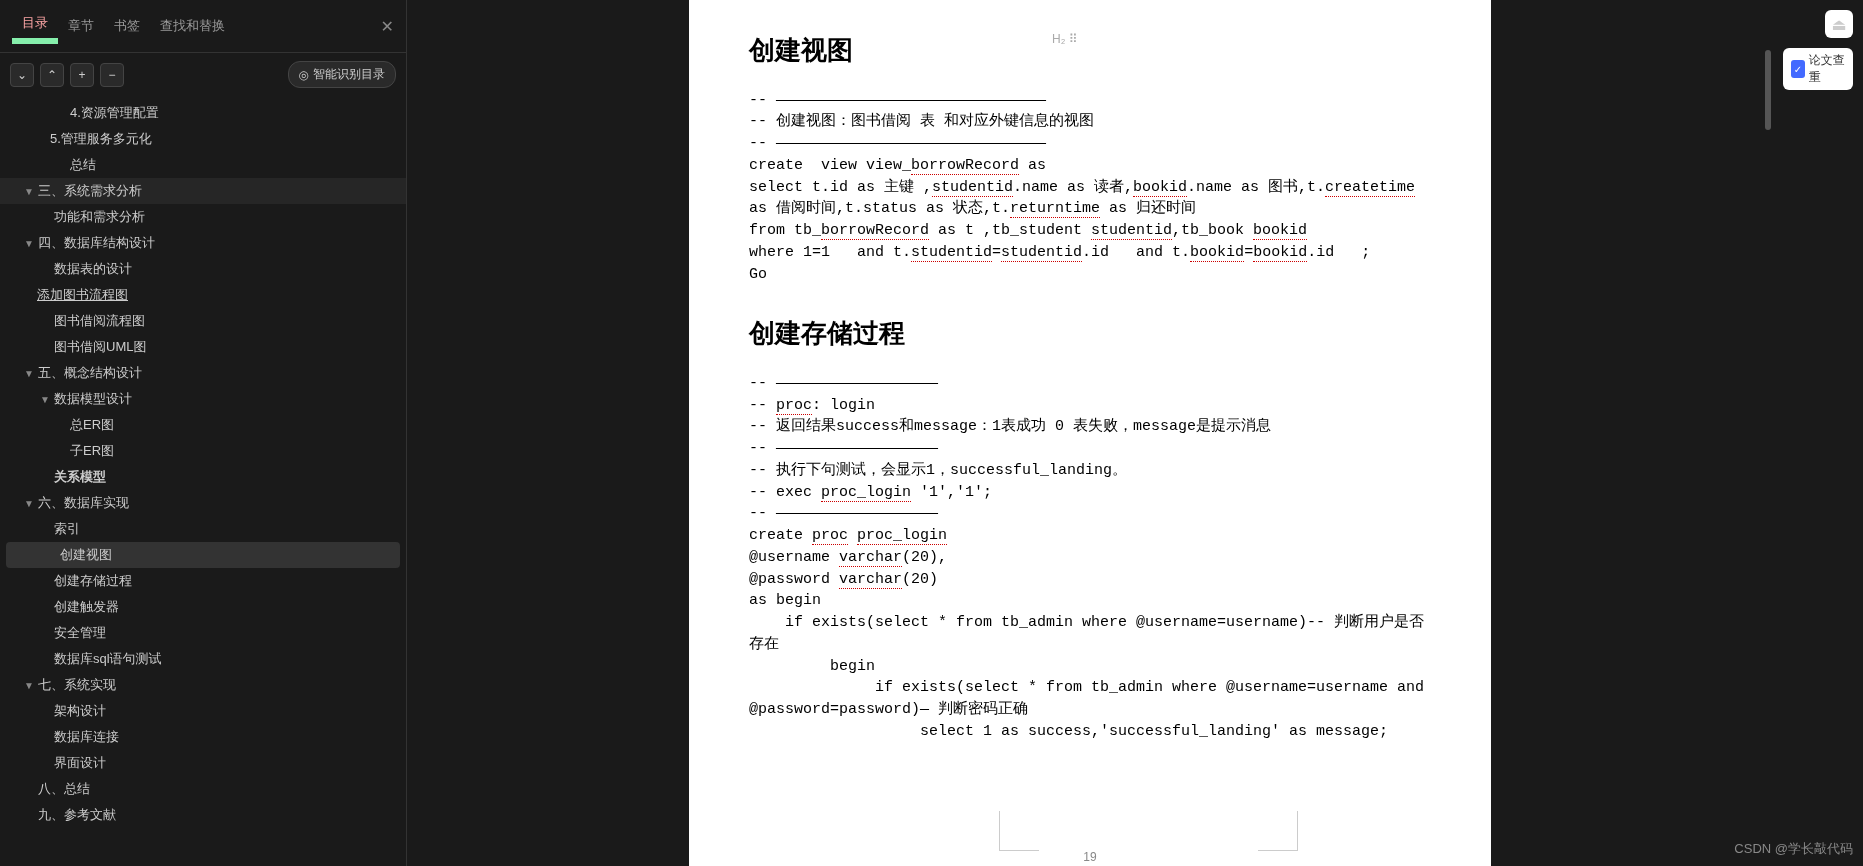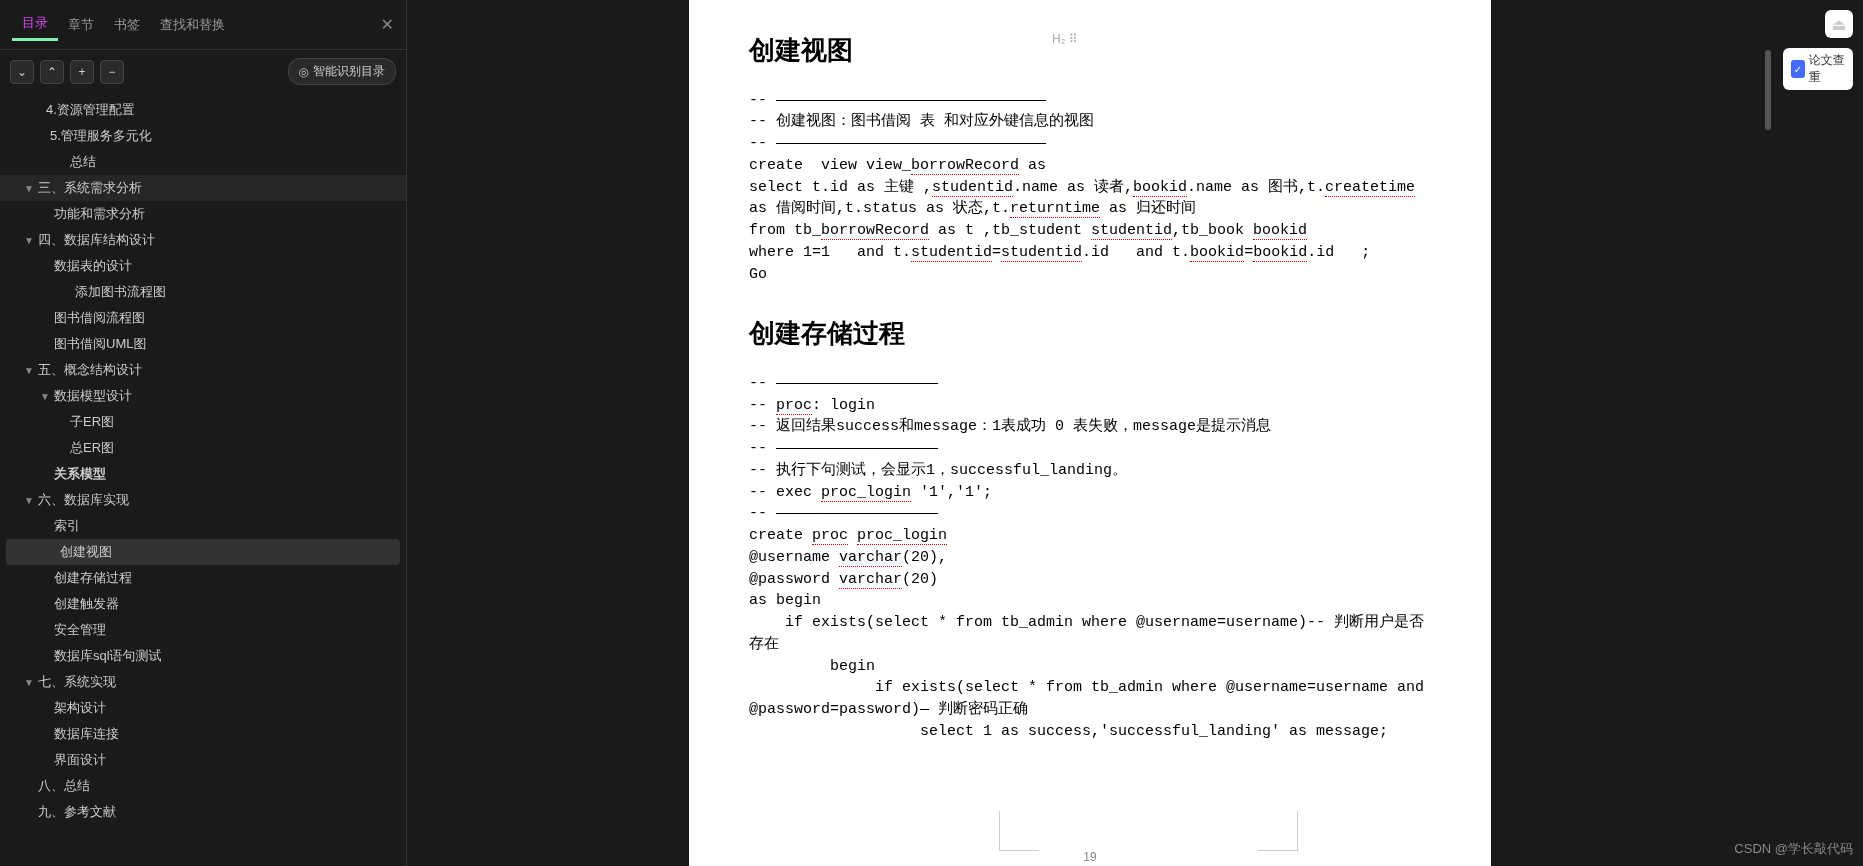--- a/index.html
+++ b/index.html
@@ -1,21 +1,21 @@
 <!DOCTYPE html>
 <html><head>
 <meta charset="utf-8">
 <style>
 * { margin: 0; padding: 0; box-sizing: border-box; }
 body { font-family: -apple-system, sans-serif; background: #1a1a1a; color: #ccc; display: flex; height: 866px; width: 1863px; overflow: hidden; }
 
 .sidebar { width: 407px; background: #1a1a1a; border-right: 1px solid #333; display: flex; flex-direction: column; }
 .tabs { display: flex; align-items: center; padding: 8px 12px; border-bottom: 1px solid #333; }
 .tab { padding: 6px 10px; color: #999; cursor: pointer; font-size: 13px; }
-.tab.active { color: #d946ef; border-bottom: 3px solid #86efac; }
+.tab.active { color: #fca5a5; border-bottom: 6px solid #86efac; }
 .close-x { margin-left: auto; color: #888; cursor: pointer; font-size: 16px; }
 
 .toolbar { display: flex; align-items: center; padding: 8px 10px; gap: 6px; }
 .tool-btn { width: 24px; height: 24px; background: #2a2a2a; border: 1px solid #444; border-radius: 4px; color: #ccc; display: flex; align-items: center; justify-content: center; cursor: pointer; font-size: 12px; }
 .smart-btn { margin-left: auto; background: #2a2a2a; border: 1px solid #444; border-radius: 12px; padding: 4px 10px; font-size: 12px; color: #ccc; cursor: pointer; display: flex; align-items: center; gap: 4px; }
 
 .tree { flex: 1; overflow-y: auto; padding: 4px 0; font-size: 13px; }
 .tree-item { padding: 4px 6px; cursor: pointer; display: flex; align-items: center; color: #ccc; }
 .tree-item.selected { background: #333; border-radius: 4px; margin: 0 6px; }
 .arrow { width: 14px; font-size: 10px; color: #888; }
@@ -55,21 +55,21 @@
     <div class="tool-btn">⌄</div>
     <div class="tool-btn">⌃</div>
     <div class="tool-btn">+</div>
     <div class="tool-btn">−</div>
     <div class="smart-btn">
       <span>◎</span>
       <span>智能识别目录</span>
     </div>
   </div>
   <div class="tree" id="tree">
-      <div class="tree-item" style="padding-left: 32px;">
+      <div class="tree-item" style="padding-left: 56px;">
         <span class="arrow"></span>
         <span>4.资源管理配置</span>
       </div>
       <div class="tree-item" style="padding-left: 36px;">
         <span class="arrow"></span>
         <span>5.管理服务多元化</span>
       </div>
       <div class="tree-item" style="padding-left: 56px;">
         <span class="arrow"></span>
         <span>总结</span>
@@ -83,21 +83,21 @@
         <span>功能和需求分析</span>
       </div>
       <div class="tree-item" style="padding-left: 24px;">
         <span class="arrow">▼</span>
         <span>四、数据库结构设计</span>
       </div>
       <div class="tree-item" style="padding-left: 40px;">
         <span class="arrow"></span>
         <span>数据表的设计</span>
       </div>
-      <div class="tree-item" style="padding-left: 61px;">
+      <div class="tree-item" style="padding-left: 23px; text-decoration: underline;">
         <span class="arrow"></span>
         <span>添加图书流程图</span>
       </div>
       <div class="tree-item" style="padding-left: 40px;">
         <span class="arrow"></span>
         <span>图书借阅流程图</span>
       </div>
       <div class="tree-item" style="padding-left: 40px;">
         <span class="arrow"></span>
         <span>图书借阅UML图</span>
@@ -105,25 +105,25 @@
       <div class="tree-item" style="padding-left: 24px;">
         <span class="arrow">▼</span>
         <span>五、概念结构设计</span>
       </div>
       <div class="tree-item" style="padding-left: 40px;">
         <span class="arrow">▼</span>
         <span>数据模型设计</span>
       </div>
       <div class="tree-item" style="padding-left: 56px;">
         <span class="arrow"></span>
+        <span>总ER图</span>
+      </div>
+      <div class="tree-item" style="padding-left: 56px;">
+        <span class="arrow"></span>
         <span>子ER图</span>
-      </div>
-      <div class="tree-item" style="padding-left: 56px;">
-        <span class="arrow"></span>
-        <span>总ER图</span>
       </div>
       <div class="tree-item" style="padding-left: 40px; font-weight: bold;">
         <span class="arrow"></span>
         <span>关系模型</span>
       </div>
       <div class="tree-item" style="padding-left: 24px;">
         <span class="arrow">▼</span>
         <span>六、数据库实现</span>
       </div>
       <div class="tree-item" style="padding-left: 40px;">

